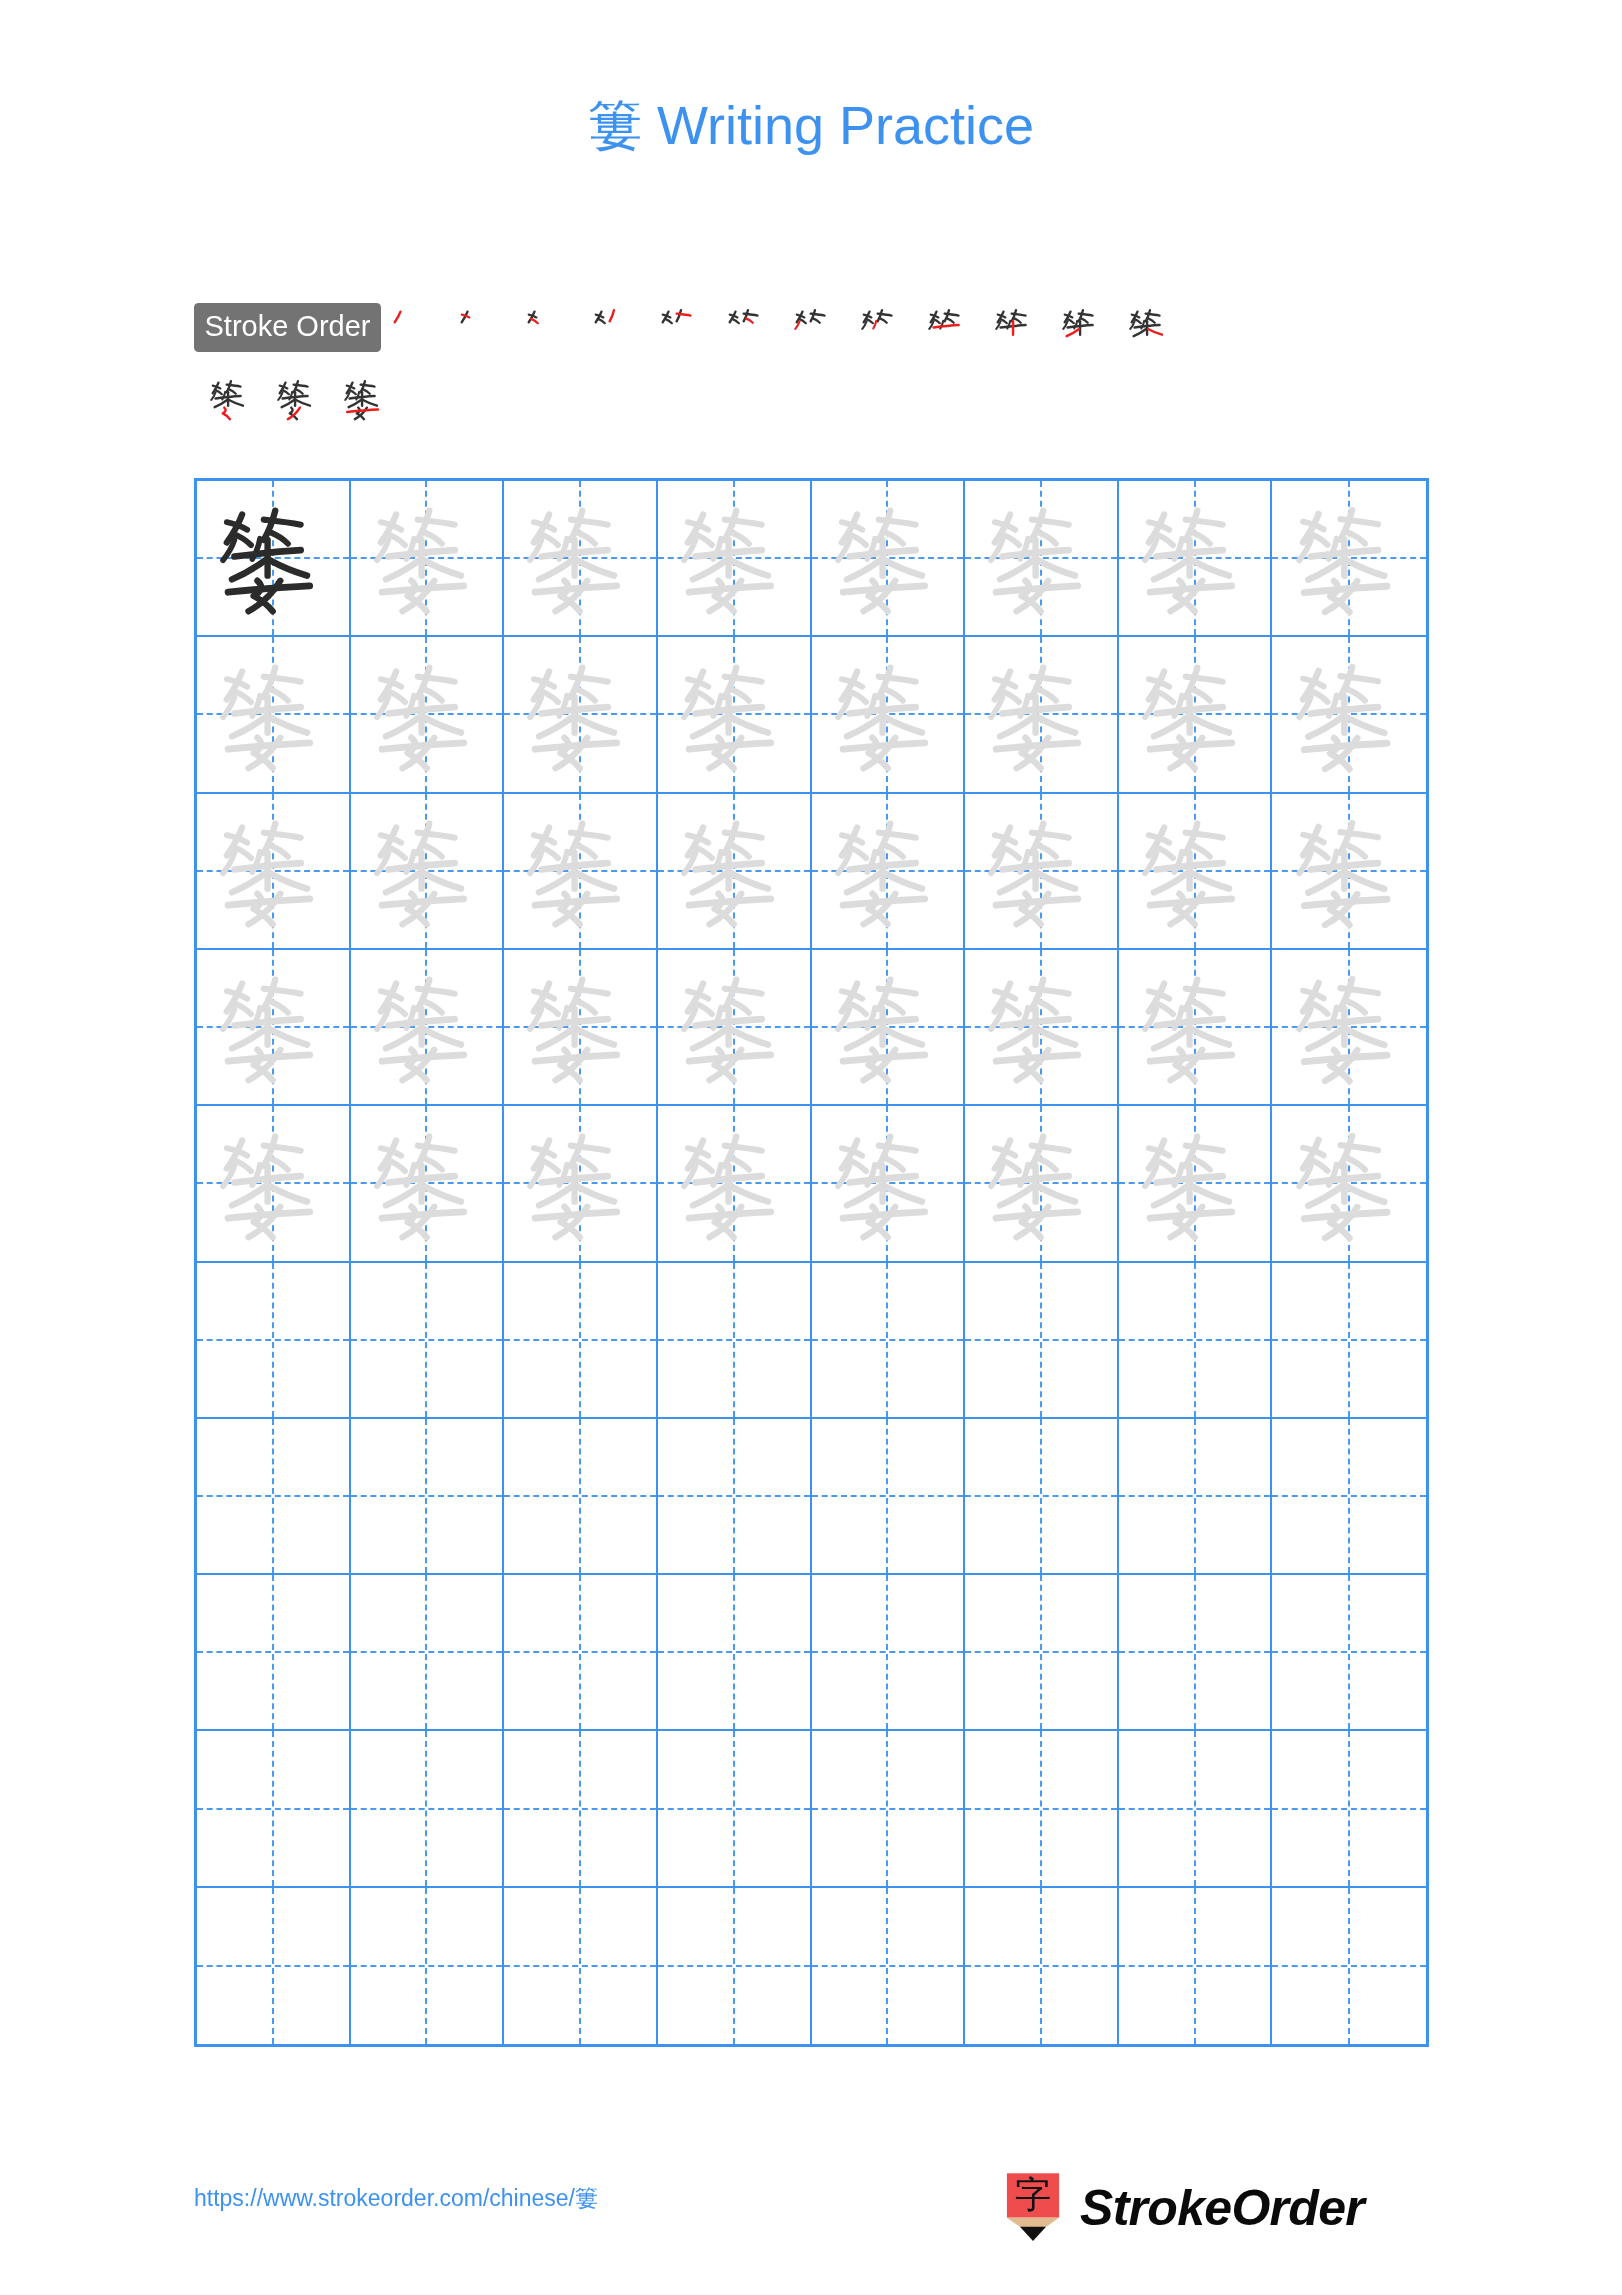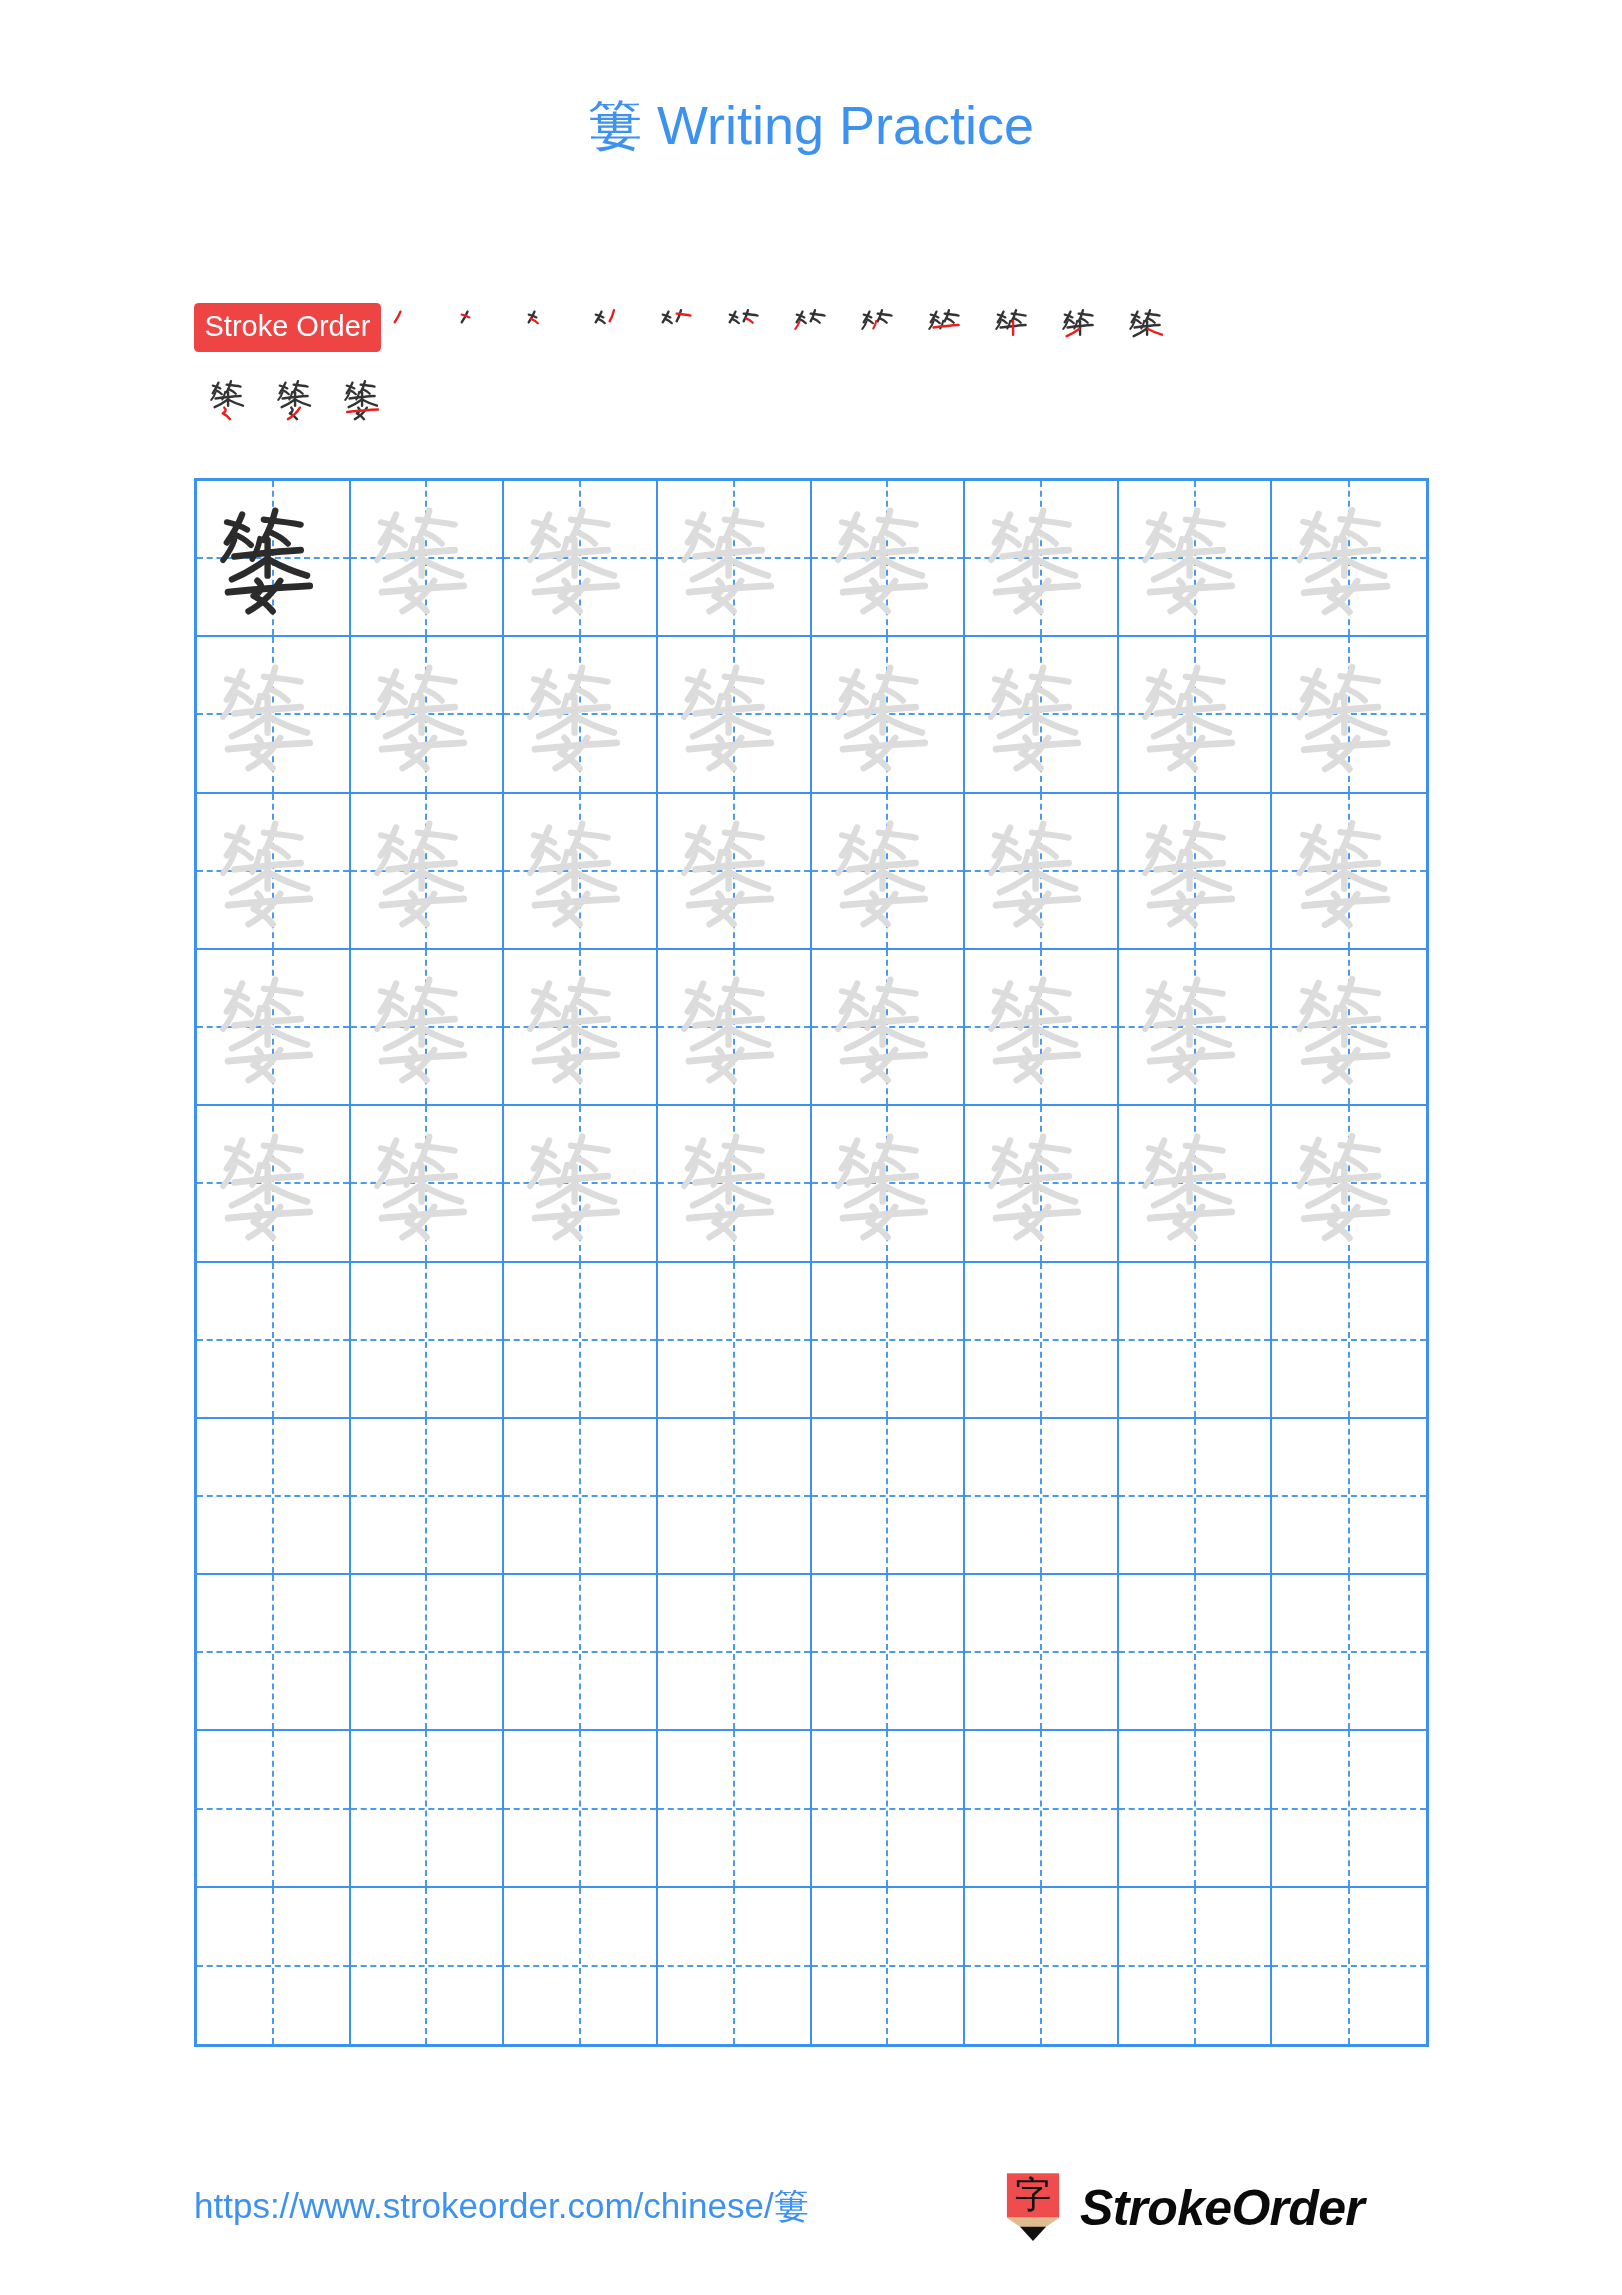--- a/index.html
+++ b/index.html
@@ -36,21 +36,21 @@
     left: 194px;
     top: 296px;
     width: 1237px;
   }
   #stroke-order-row-1 {
     display: flex;
     align-items: center;
     height: 63px;
   }
   #stroke-order-badge {
-    background: #ef4444;
+    background: #737373;
     color: #ffffff;
     font-size: 29px;
     line-height: 1;
     padding: 9.2px 10.5px 11.8px 10.5px;
     border-radius: 4.6px;
     white-space: nowrap;
     flex: 0 0 auto;
     margin-right: 6.5px;
   }
   .stroke-steps {
@@ -134,21 +134,21 @@
     width: 84%;
     height: 84%;
     display: block;
   }
 
   
   #footer-url {
     position: absolute;
     left: 194px;
     top: 2183px;
-    font-size: 35px;
+    font-size: 23px;
     color: #3d92f0;
     white-space: nowrap;
     text-decoration: none;
   }
 
   #footer-brand {
     position: absolute;
     left: 1003px;
     top: 2172px;
     display: flex;

